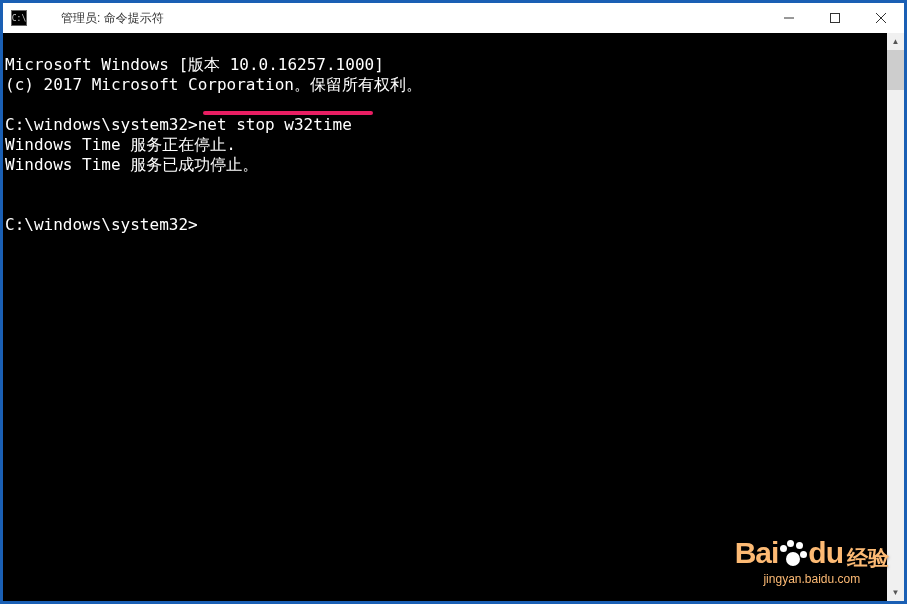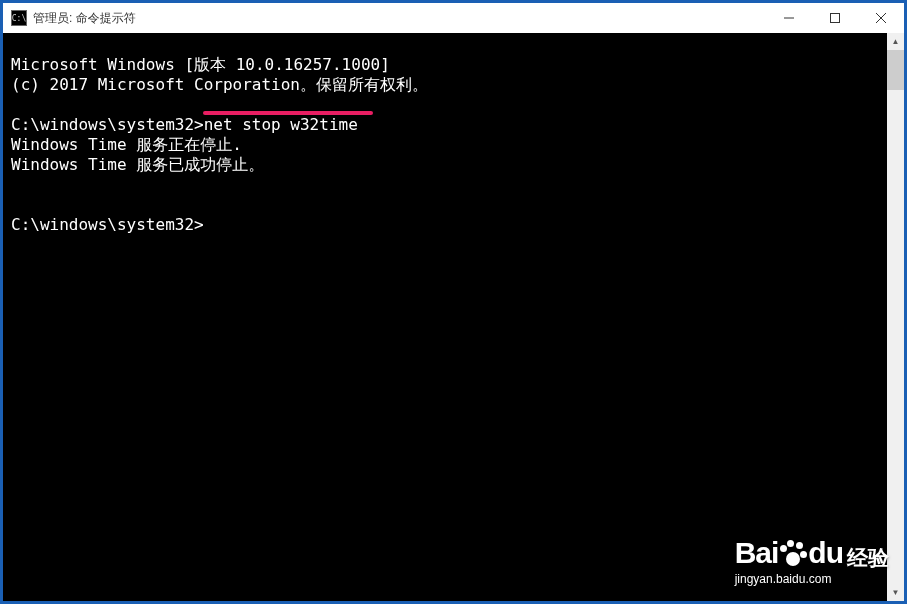--- a/index.html
+++ b/index.html
@@ -35,21 +35,21 @@
       background: #000;
       border: 1px solid #666;
       margin-right: 6px;
       display: flex;
       align-items: center;
       justify-content: center;
       font-size: 8px;
       color: #ccc;
       font-family: monospace;
     }
-    .title-text { flex: 0 0 auto; }
+    .title-text { flex: 0 0 auto; margin-left: 28px; }
     .title-spacer { flex: 1; }
     .win-buttons { display: flex; height: 100%; }
     .win-btn {
       width: 46px;
       height: 100%;
       display: flex;
       align-items: center;
       justify-content: center;
       color: #333;
       cursor: pointer;
@@ -61,21 +61,21 @@
       position: relative;
       display: flex;
     }
     .console {
       flex: 1;
       background: #000;
       color: #fff;
       font-family: "NSimSun", "SimSun", "Consolas", monospace;
       font-size: 16px;
       line-height: 20px;
-      padding: 2px 0 0 8px;
+      padding: 2px 0 0 2px;
       white-space: pre;
       position: relative;
       overflow: hidden;
     }
     .scrollbar {
       width: 17px;
       background: #f0f0f0;
       position: relative;
     }
     .scroll-up, .scroll-down {
@@ -103,22 +103,22 @@
     .underline {
       position: absolute;
       height: 4px;
       background: #e91e63;
       border-radius: 2px;
     }
     .watermark {
       position: absolute;
       right: 18px;
       bottom: 18px;
-      text-align: left;
-      color: #ffffff;
+      text-align: center;
+      color: #fdba74;
       pointer-events: none;
     }
     .wm-top {
       display: flex;
       align-items: flex-end;
       justify-content: flex-end;
       gap: 4px;
     }
     .wm-baidu {
       font-size: 30px;

